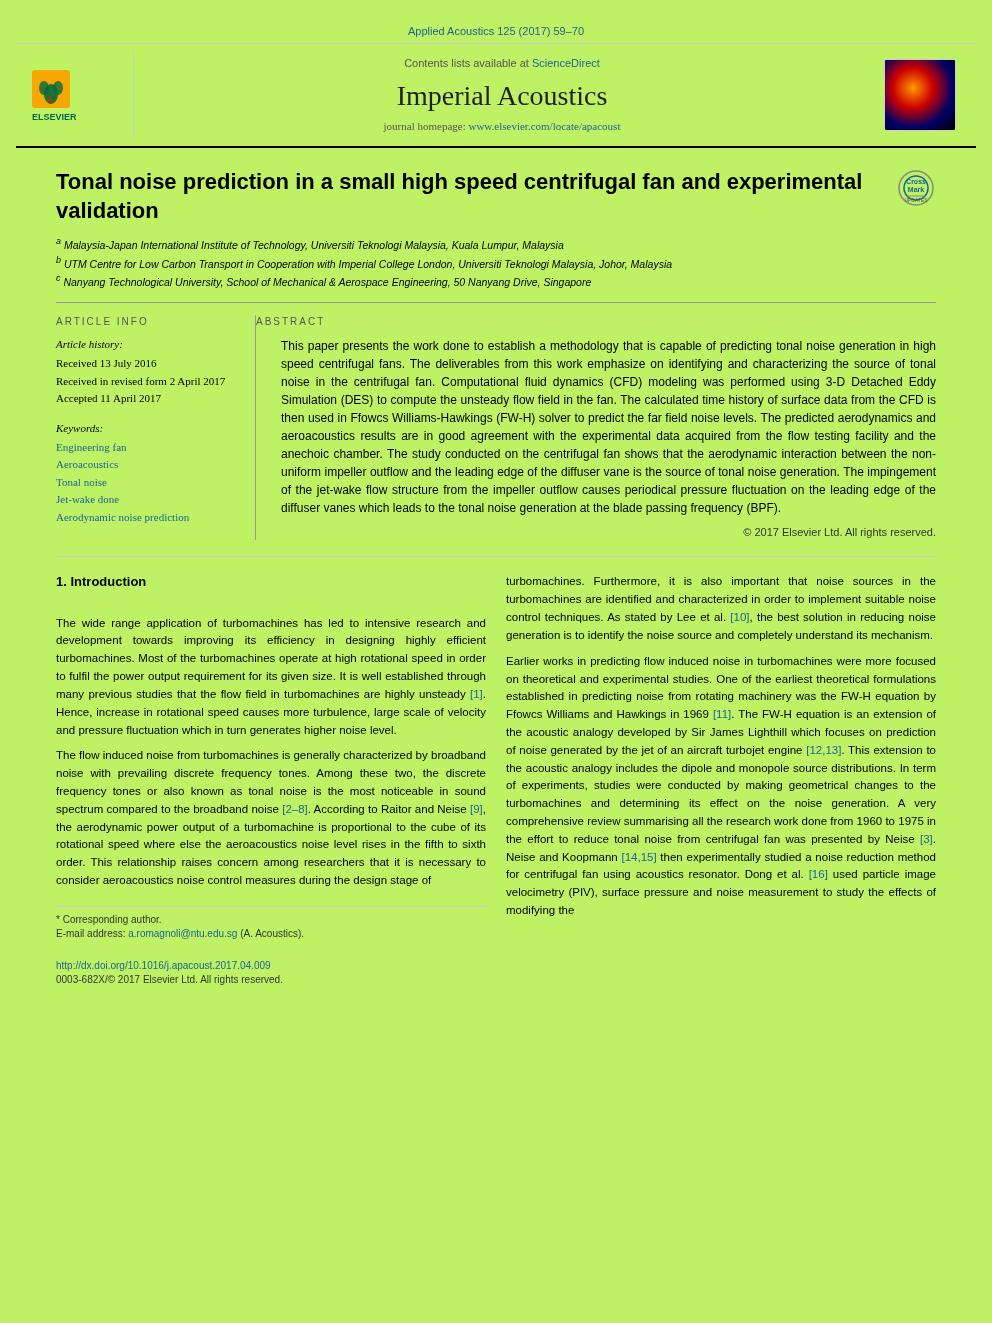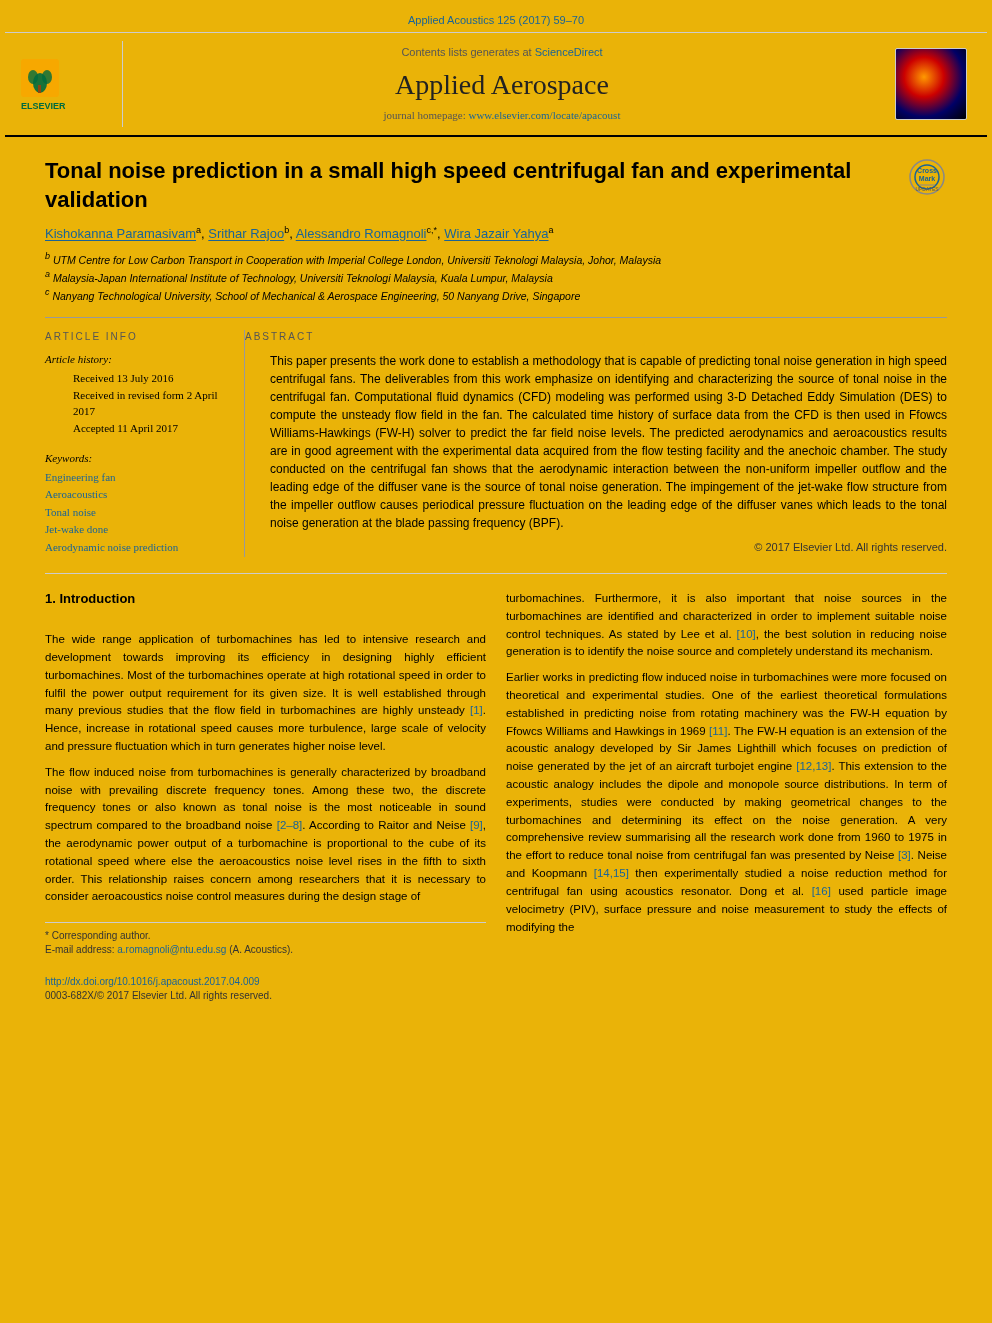--- a/index.html
+++ b/index.html
@@ -8,22 +8,22 @@
       background: #fff;
       width: 992px;
       min-height: 1323px;
       color: #000;
       font-size: 13px;
       line-height: 1.4;
     }
     .page {
       width: 992px;
       min-height: 1323px;
-      background: #eab308;
-      padding: 5px;
+      background: #bef264;
+      padding: 16px;
     }
 
     
     .journal-bar {
       text-align: center;
       padding: 6px 0 3px 0;
       border-bottom: 1px solid #ccc;
       margin-bottom: 0;
     }
     .journal-bar-link {
@@ -182,21 +182,20 @@
       margin-bottom: 8px;
     }
     .article-history-label {
       font-size: 11px;
       font-style: italic;
       margin-bottom: 4px;
     }
     .article-history-item {
       font-size: 11px;
       margin-bottom: 2px;
-      margin-left: 28px;
     }
     .keywords-section {
       margin-top: 14px;
     }
     .keyword-label {
       font-size: 11px;
       font-style: italic;
       margin-bottom: 4px;
     }
     .keyword-item {
@@ -298,24 +297,24 @@
         <ellipse cx="14" cy="20" rx="5" ry="7" fill="#006b3f" opacity="0.8"></ellipse>
         <ellipse cx="28" cy="20" rx="5" ry="7" fill="#006b3f" opacity="0.8"></ellipse>
         <rect x="19" y="28" width="3" height="8" fill="#8B4513"></rect>
 
         <text x="2" y="52" font-family="Arial" font-size="9" font-weight="bold" fill="#006b3f">ELSEVIER</text>
       </svg>
     </div>
 
     <div class="header-center">
       <div class="sciencedirect-line">
-        <span>Contents lists generates at</span>
+        <span>Contents lists available at</span>
         <a class="sciencedirect-link" href="#">ScienceDirect</a>
       </div>
-      <div class="journal-title-main">Applied Aerospace</div>
+      <div class="journal-title-main">Imperial Acoustics</div>
       <div class="homepage-line">
         <span>journal homepage:</span>
         <a class="homepage-link" href="#">www.elsevier.com/locate/apacoust</a>
       </div>
     </div>
 
     <div class="header-right">
       <div class="journal-thumbnail"></div>
     </div>
   </div>
@@ -329,30 +328,24 @@
           <circle cx="18" cy="18" r="17" fill="none" stroke="#888" stroke-width="1.5"></circle>
           <circle cx="18" cy="18" r="12" fill="none" stroke="#1a6496" stroke-width="1.5"></circle>
           <text x="18" y="14" text-anchor="middle" font-family="Arial" font-size="7" fill="#1a6496" font-weight="bold">Cross</text>
           <text x="18" y="22" text-anchor="middle" font-family="Arial" font-size="7" fill="#1a6496" font-weight="bold">Mark</text>
           <line x1="10" y1="26" x2="26" y2="26" stroke="#888" stroke-width="1"></line>
           <text x="18" y="32" text-anchor="middle" font-family="Arial" font-size="5" fill="#555">UPDATES</text>
         </svg>
       </div>
     </div>
 
-    <div class="authors-line">
-      <a class="author-name" href="#">Kishokanna Paramasivam</a><sup>a</sup>,
-      <a class="author-name" href="#">Srithar Rajoo</a><sup>b</sup>,
-      <a class="author-name" href="#">Alessandro Romagnoli</a><sup>c,*</sup>,
-      <a class="author-name" href="#">Wira Jazair Yahya</a><sup>a</sup>
-    </div>
 
     <div class="affiliations">
+      <div><sup>a</sup> <span>Malaysia-Japan International Institute of Technology, Universiti Teknologi Malaysia, Kuala Lumpur, Malaysia</span></div>
       <div><sup>b</sup> <span>UTM Centre for Low Carbon Transport in Cooperation with Imperial College London, Universiti Teknologi Malaysia, Johor, Malaysia</span></div>
-      <div><sup>a</sup> <span>Malaysia-Japan International Institute of Technology, Universiti Teknologi Malaysia, Kuala Lumpur, Malaysia</span></div>
       <div><sup>c</sup> <span>Nanyang Technological University, School of Mechanical &amp; Aerospace Engineering, 50 Nanyang Drive, Singapore</span></div>
     </div>
 
     <div class="two-col">
 
       <div class="col-left">
         <div class="section-header">Article Info</div>
 
         <div class="article-history-label">Article history:</div>
         <div class="article-history-item">Received 13 July 2016</div>

